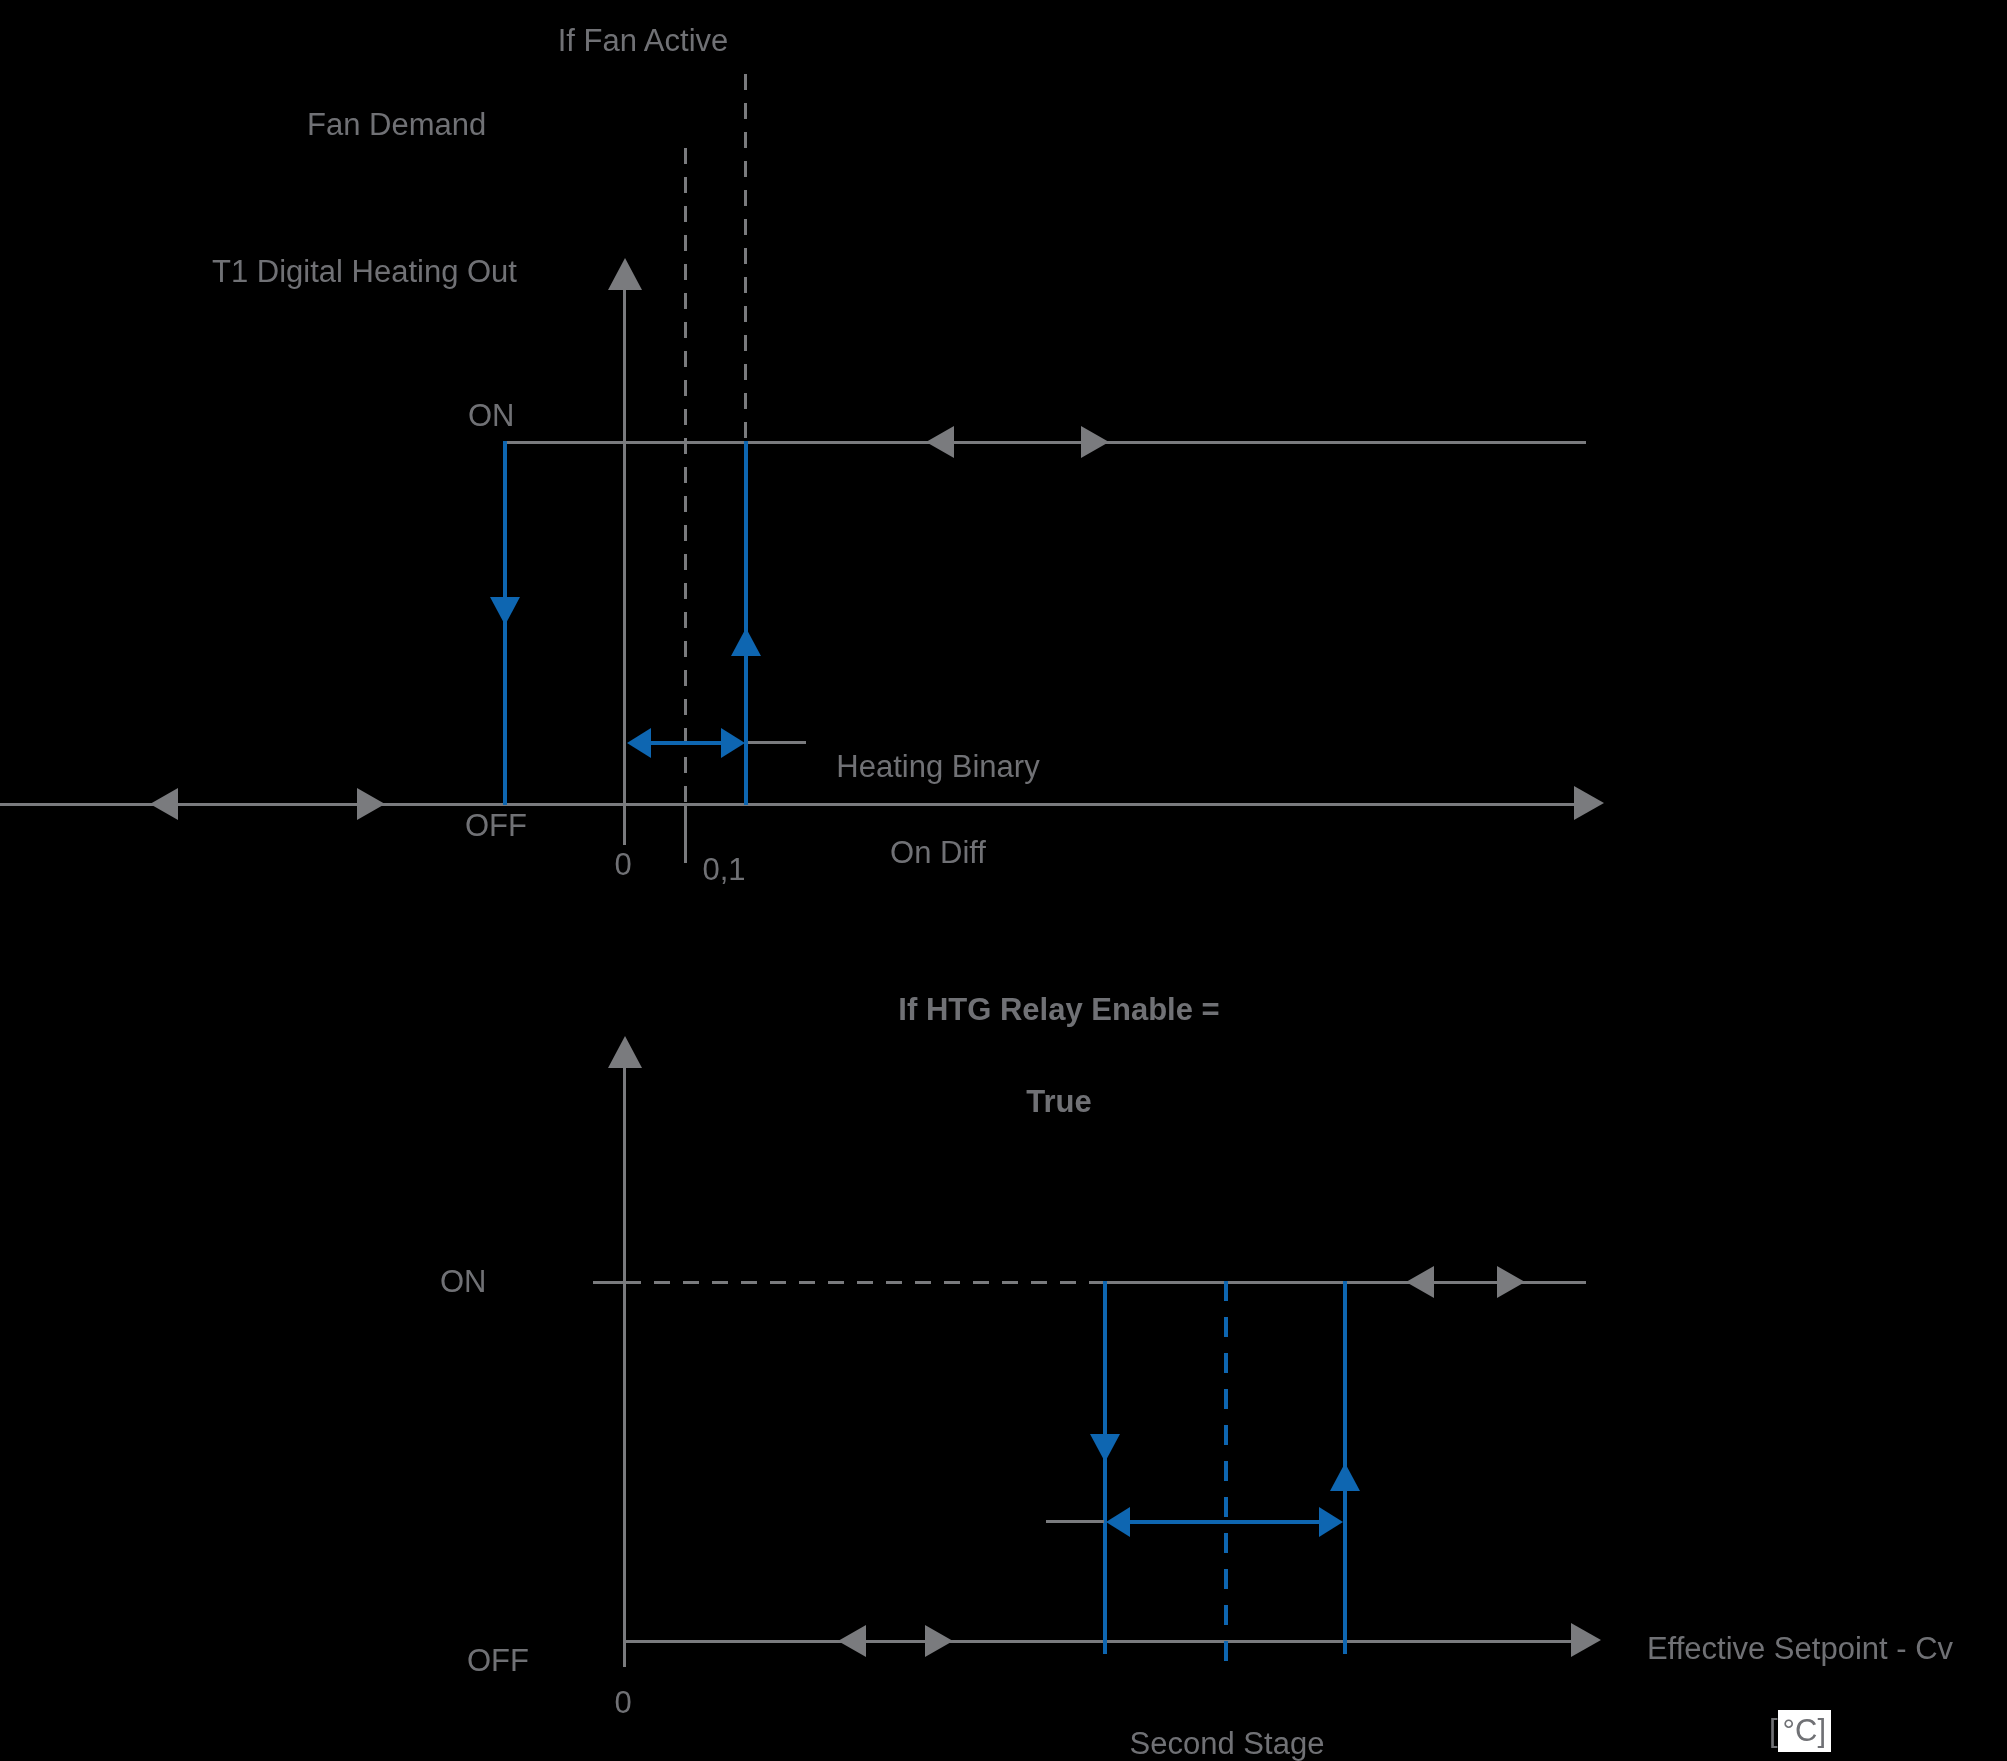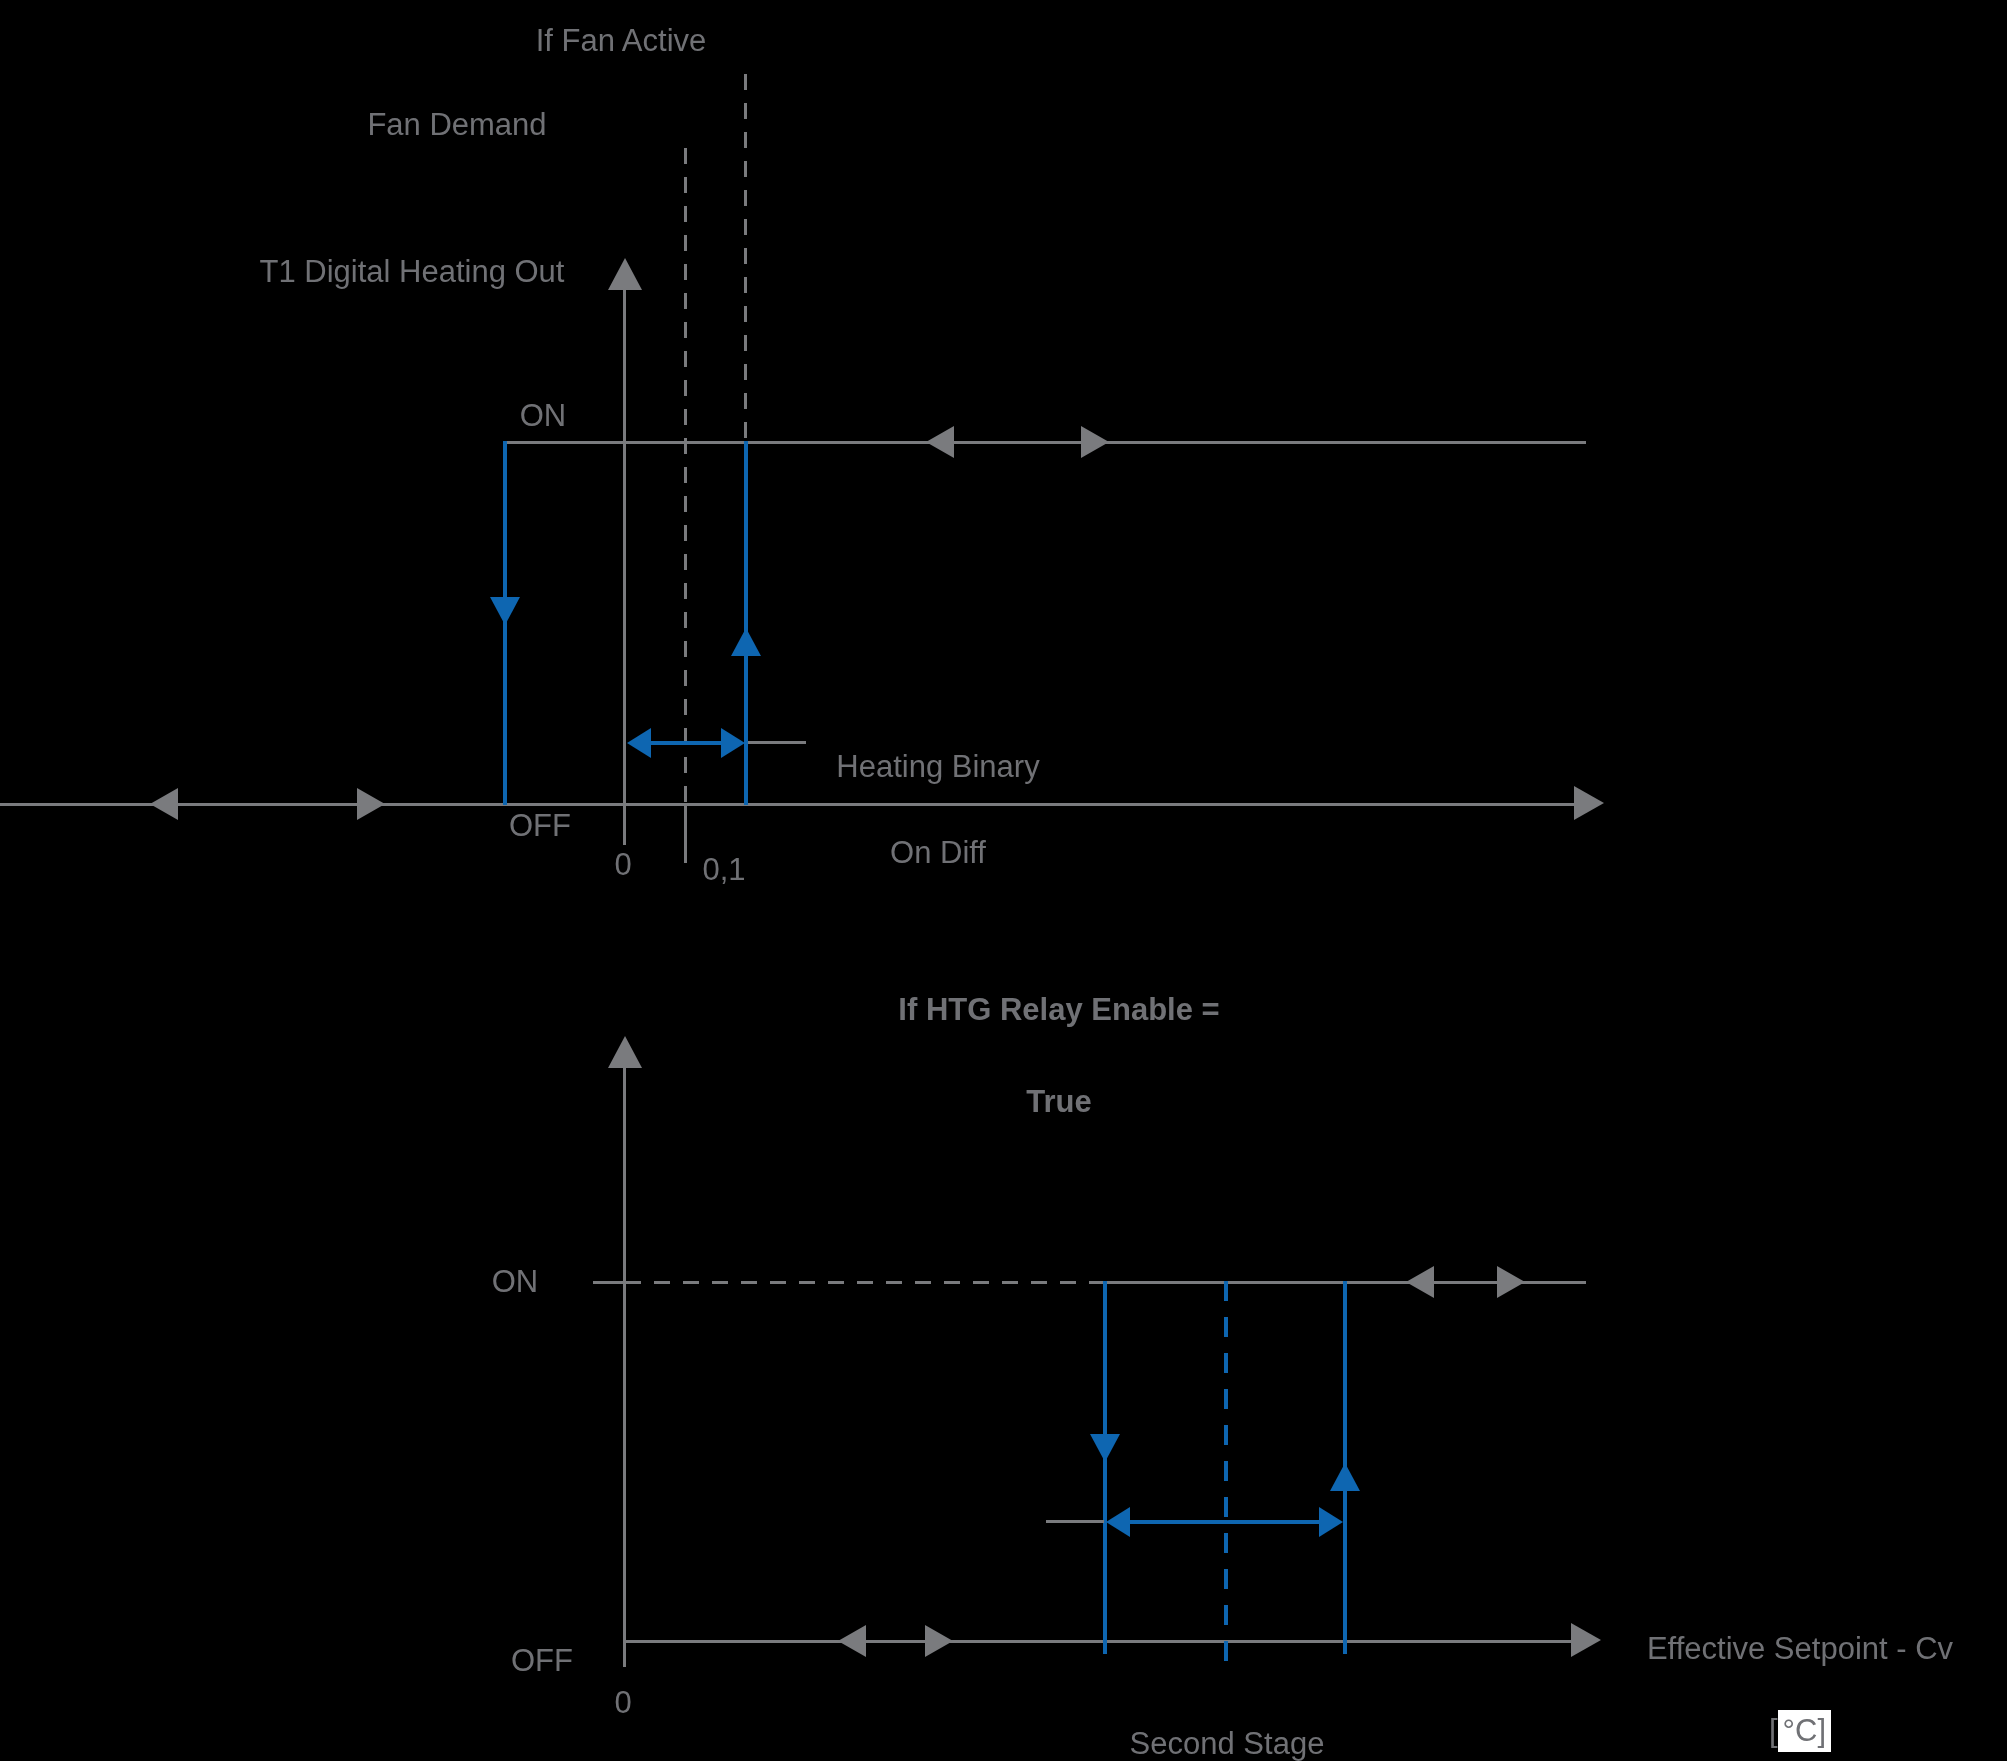--- a/index.html
+++ b/index.html
@@ -12,21 +12,21 @@
   }
   .abs{position:absolute;}
   .lbl{
     position:absolute;
     color:#707175;
     font-size:31px;
     line-height:40px;
     white-space:pre-line;
   }
   .center{text-align:center;}
-  .right{text-align:center;}
+  .right{text-align:left;}
   .bold{font-weight:bold;}
   
   .hline{position:absolute;height:3px;background:#7a7b7e;}
   .vline{position:absolute;width:3px;background:#7a7b7e;}
   
   .vdash{position:absolute;width:3px;
     background:repeating-linear-gradient(to bottom,#7a7b7e 0 16px,transparent 16px 29px);}
   .hdash{position:absolute;height:3px;
     background:repeating-linear-gradient(to right,#7a7b7e 0 16px,transparent 16px 29px);}
   
@@ -70,21 +70,21 @@
   <div class="bvline" style="left:503px;top:441px;height:364px;"></div>
   <div class="tri b-down" style="left:490px;top:597px;"></div>
   <div class="bvline" style="left:744px;top:441px;height:364px;"></div>
   <div class="tri b-up" style="left:731px;top:628px;"></div>
 
   <div class="bhline" style="left:646px;top:741px;width:80px;"></div>
   <div class="tri b-left" style="left:627px;top:728px;"></div>
   <div class="tri b-right" style="left:721px;top:728px;"></div>
   <div class="hline" style="left:748px;top:741px;width:58px;"></div>
 
-  <div class="lbl center" style="left:471px;top:21px;width:300px;text-align:center;">If Fan Active</div>
+  <div class="lbl center" style="left:493px;top:21px;width:300px;text-align:center;">If Fan Active</div>
   <div class="lbl right" style="left:307px;top:105px;width:300px;">Fan Demand</div>
   <div class="lbl right" style="left:212px;top:252px;width:400px;">T1 Digital Heating Out</div>
   <div class="lbl right" style="left:468px;top:396px;width:150px;">ON</div>
   <div class="lbl right" style="left:465px;top:806px;width:150px;">OFF</div>
   <div class="lbl center" style="left:573px;top:845px;width:100px;">0</div>
   <div class="lbl center" style="left:664px;top:850px;width:120px;">0,1</div>
   <div class="lbl center" style="left:788px;top:702px;width:300px;line-height:43px;">
     <span>Heating Binary</span><br>
     <span>On Diff</span>
   </div>

